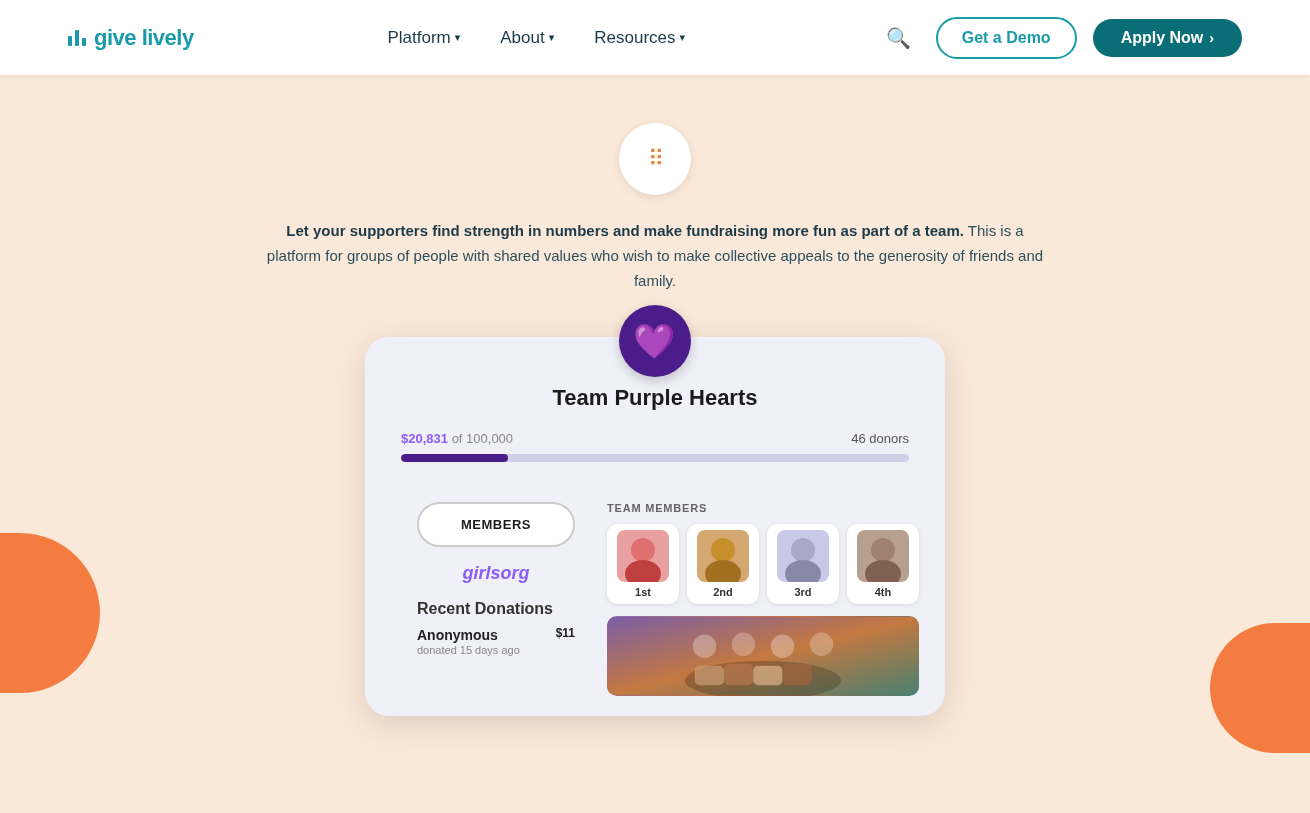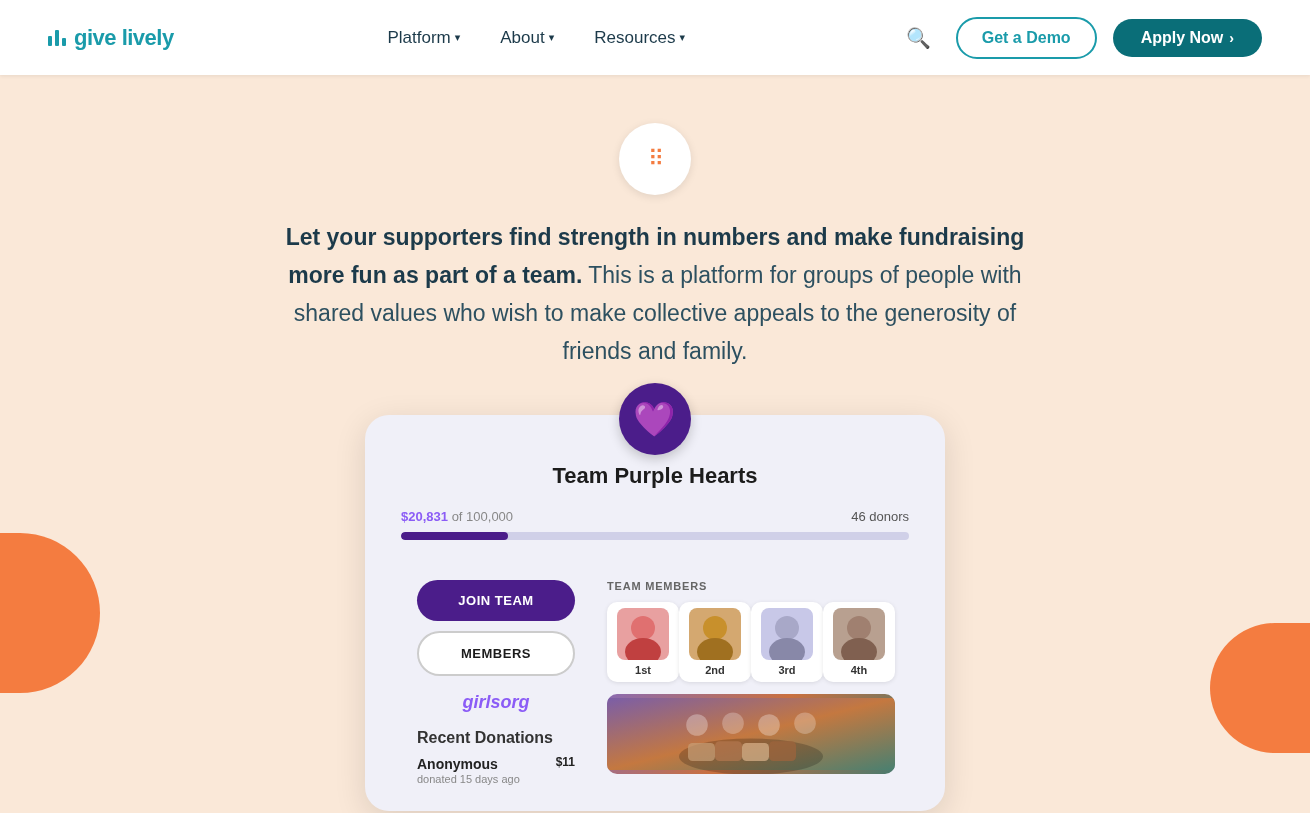--- a/index.html
+++ b/index.html
@@ -1,21 +1,21 @@
 <!DOCTYPE html>
 <html><head>
   <meta charset="utf-8">
   <style>
     * { margin: 0; padding: 0; box-sizing: border-box; }
     body { font-family: -apple-system, BlinkMacSystemFont, 'Segoe UI', sans-serif; background: #fff; width: 1310px; min-height: 813px; overflow: hidden; }
 
     
     .navbar {
       display: flex; align-items: center; justify-content: space-between;
-      padding: 0 48px; height: 75px; background: #fff;
+      padding: 0 68px; height: 75px; background: #fff;
       box-shadow: 0 1px 4px rgba(0,0,0,0.08);
       position: relative; z-index: 10;
     }
     .logo { display: flex; align-items: center; gap: 8px; }
     .logo-bars { display: flex; gap: 3px; align-items: flex-end; }
     .logo-bar { background: #1a9baa; border-radius: 1px; }
     .logo-bar-1 { width: 4px; height: 10px; }
     .logo-bar-2 { width: 4px; height: 16px; }
     .logo-bar-3 { width: 4px; height: 8px; }
     .logo-text { font-size: 22px; font-weight: 700; color: #1a9baa; letter-spacing: -0.5px; }
@@ -70,21 +70,21 @@
       border-radius: 50%; display: flex; align-items: center; justify-content: center;
       margin-bottom: 24px; box-shadow: 0 2px 8px rgba(0,0,0,0.1);
     }
     .icon-dots { font-size: 22px; color: #f47c40; letter-spacing: -2px; }
 
     .hero-title {
       font-size: 52px; font-weight: 800; color: #1c3a4a;
       text-align: center; margin-bottom: 28px;
     }
     .hero-desc {
-      font-size: 23px; color: #2d5060; text-align: center;
+      font-size: 15px; color: #2d5060; text-align: center;
       max-width: 780px; line-height: 1.65; margin-bottom: 44px;
     }
     .hero-desc strong { font-weight: 700; color: #1c3a4a; }
 
     
     .card-wrapper {
       position: relative; display: flex; justify-content: center; align-items: flex-start;
       width: 100%;
     }
     .card-avatar-top {
@@ -157,21 +157,21 @@
     .donation-date { font-size: 11px; color: #888; }
     .donation-amount { font-size: 12px; font-weight: 700; color: #222; float: right; }
 
     
     .card-right { flex: 1; padding: 20px 16px; }
     .team-members-label {
       font-size: 11px; font-weight: 700; color: #666; letter-spacing: 0.8px;
       text-transform: uppercase; margin-bottom: 10px;
     }
     .members-grid {
-      display: flex; margin-bottom: 12px;
+      display: flex; gap: 8px; margin-bottom: 12px;
     }
     .member-card {
       width: 72px; text-align: center;
       background: #fff; border-radius: 10px; padding: 6px;
       box-shadow: 0 1px 4px rgba(0,0,0,0.1);
     }
     .member-avatar {
       width: 52px; height: 52px; border-radius: 8px; margin: 0 auto 4px;
       overflow: hidden; background: #ddd;
       display: flex; align-items: center; justify-content: center;
@@ -255,21 +255,20 @@
           <span class="progress-donors">46 donors</span>
         </div>
         <div class="progress-bar-bg">
           <div class="progress-bar-fill"></div>
         </div>
       </div>
 
       <div class="card-bottom">
 
         <div class="card-left">
-          <button class="btn-join">JOIN TEAM</button>
           <button class="btn-donate">MEMBERS</button>
           <div class="org-logo">girlsorg</div>
           <div class="recent-donations-label">Recent Donations</div>
           <div class="donation-item">
             <div>
               <span class="donation-amount">$11</span>
               <span class="donation-name">Anonymous</span>
             </div>
             <div class="donation-date">donated 15 days ago</div>
           </div>

